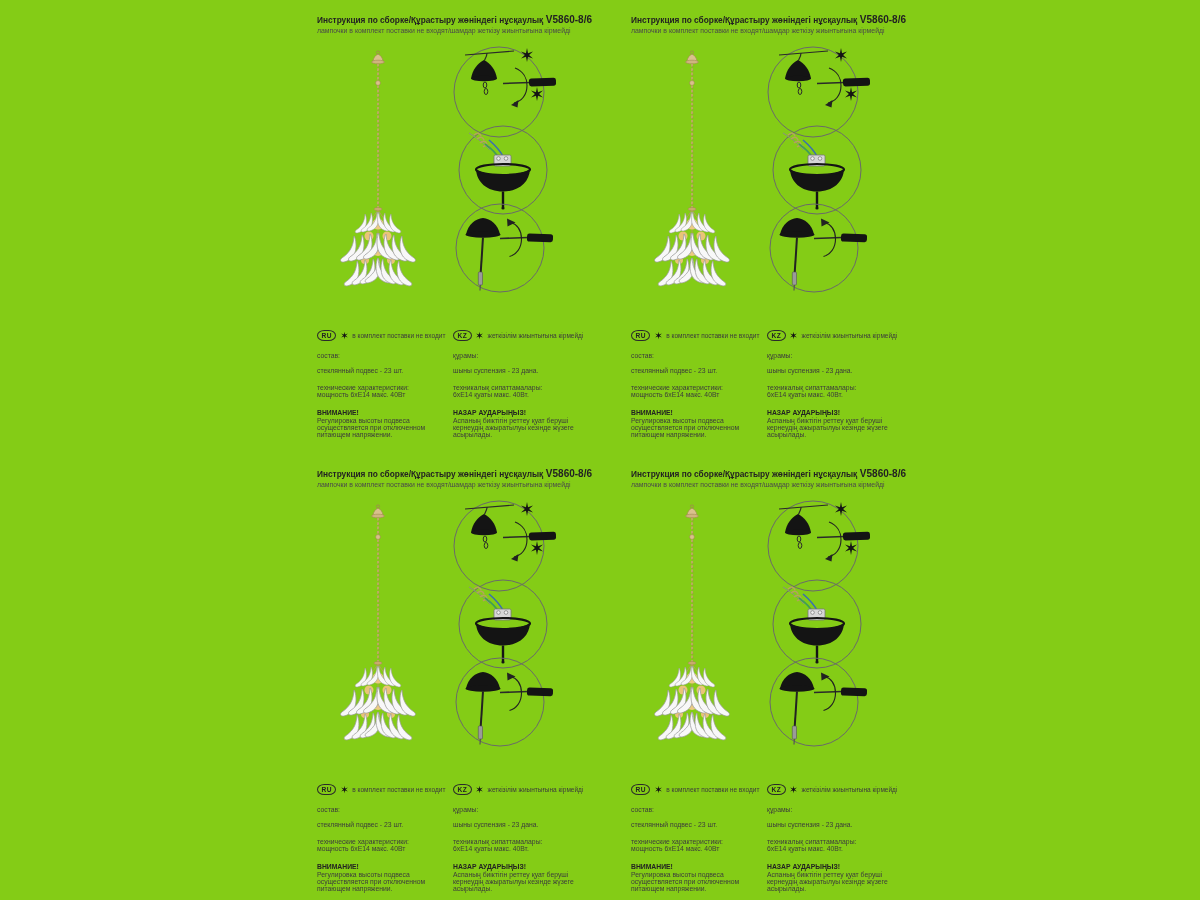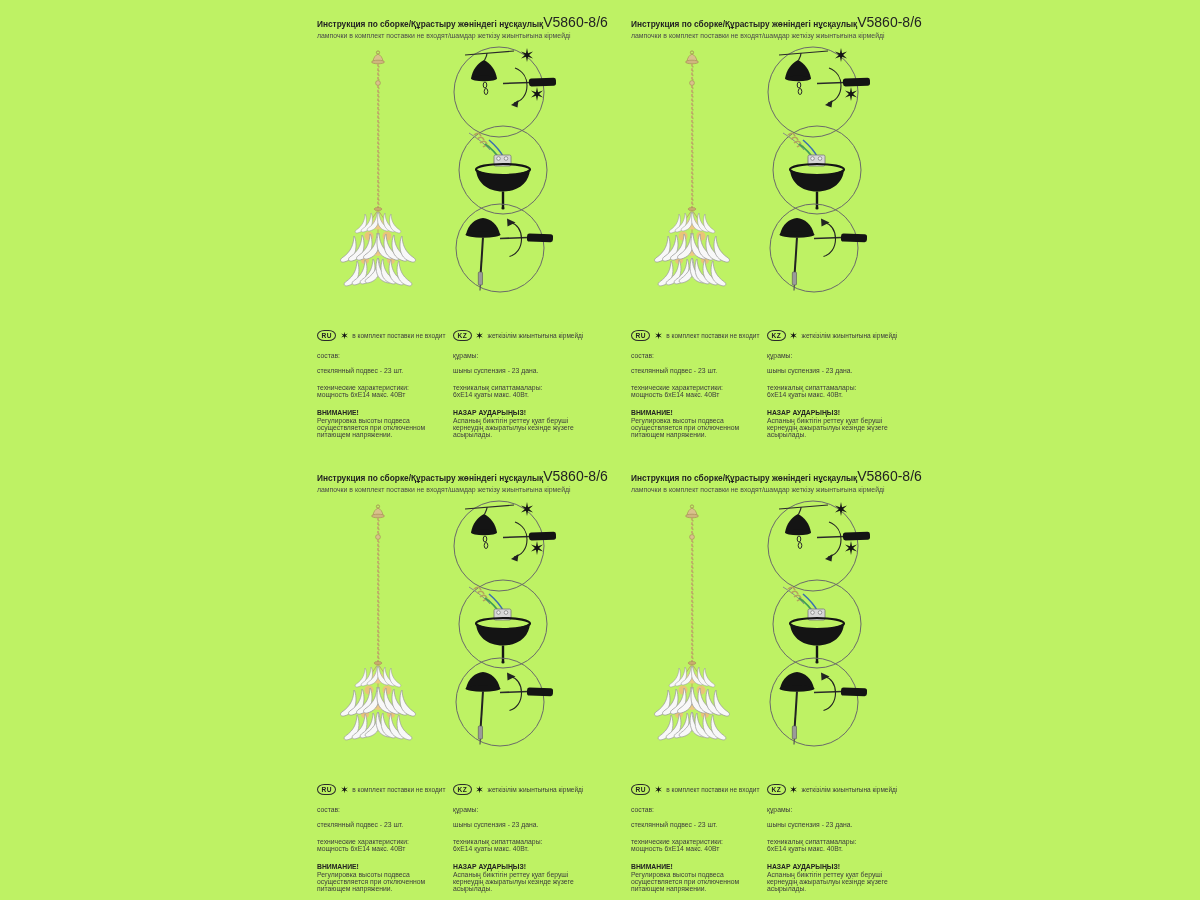--- a/index.html
+++ b/index.html
@@ -1,26 +1,26 @@
 <!DOCTYPE html>
 <html><head>
 <meta charset="utf-8">
 <style>
   html,body{margin:0;padding:0;background:#fff;}
-  #page{position:relative;width:1200px;height:900px;background:#bef264;overflow:hidden;
+  #page{position:relative;width:1200px;height:900px;background:#84cc16;overflow:hidden;
         font-family:"Liberation Sans", sans-serif;color:#2e2e2e;}
   .sheet{position:absolute;width:283px;height:420px;}
   .sheet.q1{left:317px;top:14px;}
   .sheet.q2{left:631px;top:14px;}
   .sheet.q3{left:317px;top:468px;}
   .sheet.q4{left:631px;top:468px;}
   .sheet-header{position:absolute;left:0;top:0;width:283px;}
   .hdr-line{display:flex;align-items:baseline;padding-right:8px;}
   .hdr-title{font-size:8.3px;font-weight:bold;color:#222;white-space:nowrap;letter-spacing:0;}
-  .hdr-model{margin-left:auto;font-size:14px;font-weight:normal;color:#222;white-space:nowrap;}
+  .hdr-model{margin-left:auto;font-size:10px;font-weight:bold;color:#222;white-space:nowrap;}
   .hdr-sub{font-size:6.9px;color:#4a4a4a;margin-top:1.5px;white-space:nowrap;}
   .illus{position:absolute;left:0;top:24px;width:283px;height:262px;}
   .cols{position:absolute;left:0;top:316px;display:flex;gap:8px;width:283px;}
   .col{font-size:6.8px;line-height:7.4px;color:#3c3c3c;}
   .col-ru{width:128px;}
   .col-kz{width:147px;}
   .badge-row{display:flex;align-items:center;gap:3.5px;margin-bottom:11px;height:11px;}
   .badge{display:inline-block;border:1px solid #2a2a2a;border-radius:8px/6px;
          padding:0.5px 3.5px 1px 3.5px;font-size:6.6px;font-weight:bold;color:#222;
          letter-spacing:0.4px;}

